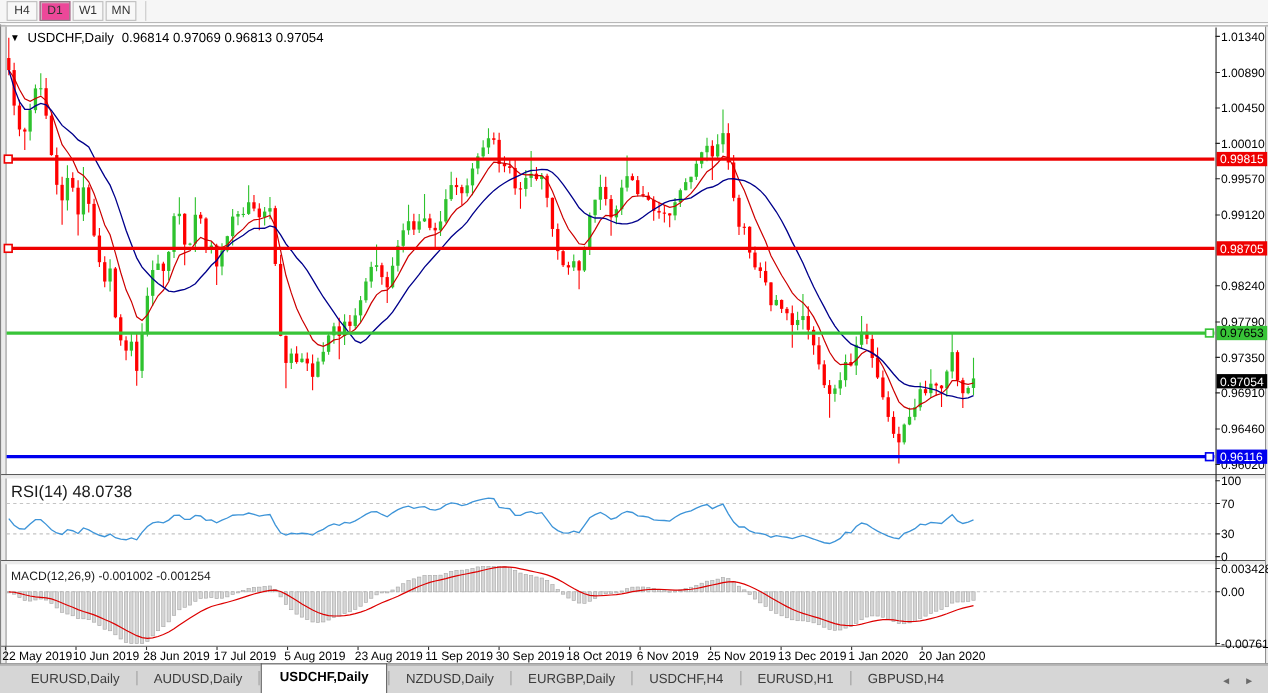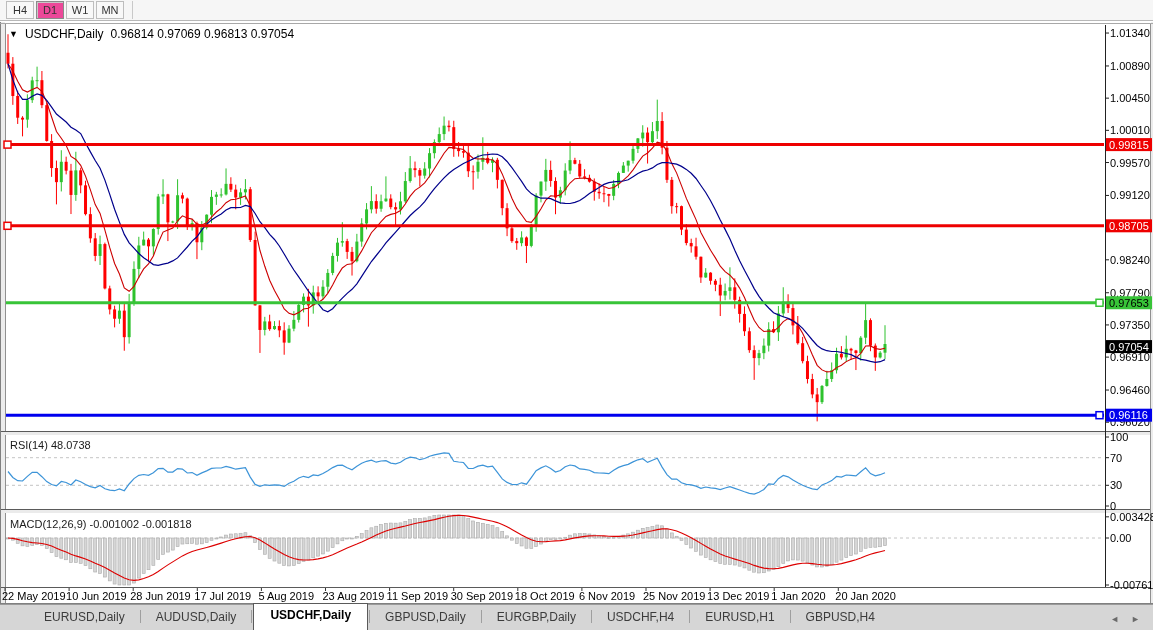--- a/index.html
+++ b/index.html
@@ -8,24 +8,24 @@
     border-bottom:1px solid #b8b8b8;display:flex;align-items:center;padding-left:6px;box-sizing:border-box;}
   .tfbtn{width:26px;height:16px;line-height:16px;text-align:center;font-size:11px;color:#333;
     background:#f8f8f8;border:1px solid #bdbdbd;margin-right:2px;cursor:default;}
   .tfbtn.active{background:#ec4899;border-color:#8a8a8a;box-shadow:inset 1px 1px 0 #c7c7c7;}
   .tbsep{width:1px;height:18px;background:#c9c9c9;margin-left:6px;}
   #chart-window{position:absolute;left:0;top:22px;width:1153px;height:582px;background:#fff;}
   #chart-svg{position:absolute;left:0;top:0;}
   #chart-header{position:absolute;left:9px;top:5px;font-size:12px;color:#000;display:flex;
     align-items:center;gap:7px;background:transparent;}
   #hdr-tri{font-size:9px;color:#000;cursor:pointer;}
-  #rsi-label{position:absolute;left:10px;top:417px;font-size:11px;color:#1a1a1a;}
+  #rsi-label{position:absolute;left:10px;top:417px;font-size:15px;color:#1a1a1a;}
   #macd-label{position:absolute;left:10px;top:496px;font-size:11px;color:#1a1a1a;}
   #tabbar{position:absolute;left:0;top:604px;width:1153px;height:26px;background:#d6d6d6;
-    border-top:1px solid #9a9a9a;display:flex;align-items:flex-end;padding-left:30px;box-sizing:border-box;}
+    border-top:1px solid #9a9a9a;display:flex;align-items:flex-end;padding-left:14px;box-sizing:border-box;}
   #tabs{display:flex;align-items:flex-end;height:26px;}
   .tab{padding:5px 14px 6px;font-size:12px;color:#3c3c3c;white-space:nowrap;cursor:default;}
   .tab.active{background:#ffffff;border:1px solid #5a5a5a;border-bottom:none;font-weight:bold;
     color:#000;padding:4px 16px 8px;position:relative;z-index:2;}
   .tabsep{width:1px;height:13px;background:#9f9f9f;margin:0 1px 7px;}
   #tab-arrows{position:absolute;right:10px;bottom:5px;display:flex;gap:6px;}
   .arrowbtn{font-size:9px;color:#6a6a6a;padding:1px 3px;cursor:default;}
 </style>
 </head>
 <body>
@@ -704,32 +704,32 @@
         <line x1="838.3" y1="588" x2="838.3" y2="591" stroke="#333"></line>
         <text x="835.3" y="600" font-size="11px" font-family="&quot;Liberation Sans&quot;,sans-serif" fill="#000">20 Jan 2020</text>
       </g>
     </svg>
   <div id="chart-header">
     <span id="hdr-tri">▼</span>
     <span>USDCHF,Daily</span>
     <span id="hdr-ohlc">0.96814 0.97069 0.96813 0.97054</span>
   </div>
   <div id="rsi-label">RSI(14) 48.0738</div>
-  <div id="macd-label">MACD(12,26,9) -0.001002 -0.001818</div>
+  <div id="macd-label">MACD(12,26,9) -0.001002 -0.001254</div>
 </div>
 
 <div id="tabbar">
   <div id="tabs">
       <div class="tab">EURUSD,Daily</div>
       <div class="tabsep"></div>
       <div class="tab">AUDUSD,Daily</div>
       <div class="tabsep"></div>
       <div class="tab active">USDCHF,Daily</div>
       <div class="tabsep"></div>
-      <div class="tab">GBPUSD,Daily</div>
+      <div class="tab">NZDUSD,Daily</div>
       <div class="tabsep"></div>
       <div class="tab">EURGBP,Daily</div>
       <div class="tabsep"></div>
       <div class="tab">USDCHF,H4</div>
       <div class="tabsep"></div>
       <div class="tab">EURUSD,H1</div>
       <div class="tabsep"></div>
       <div class="tab">GBPUSD,H4</div>
     </div>
   <div id="tab-arrows">

